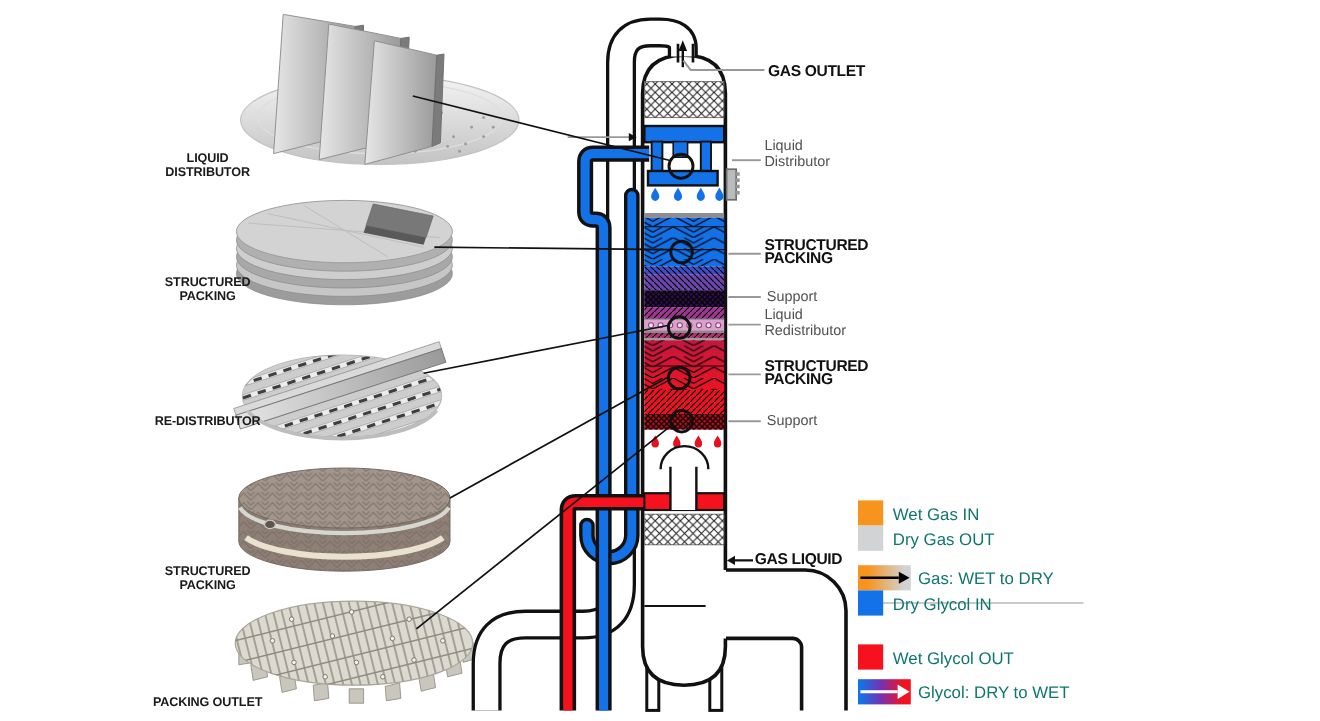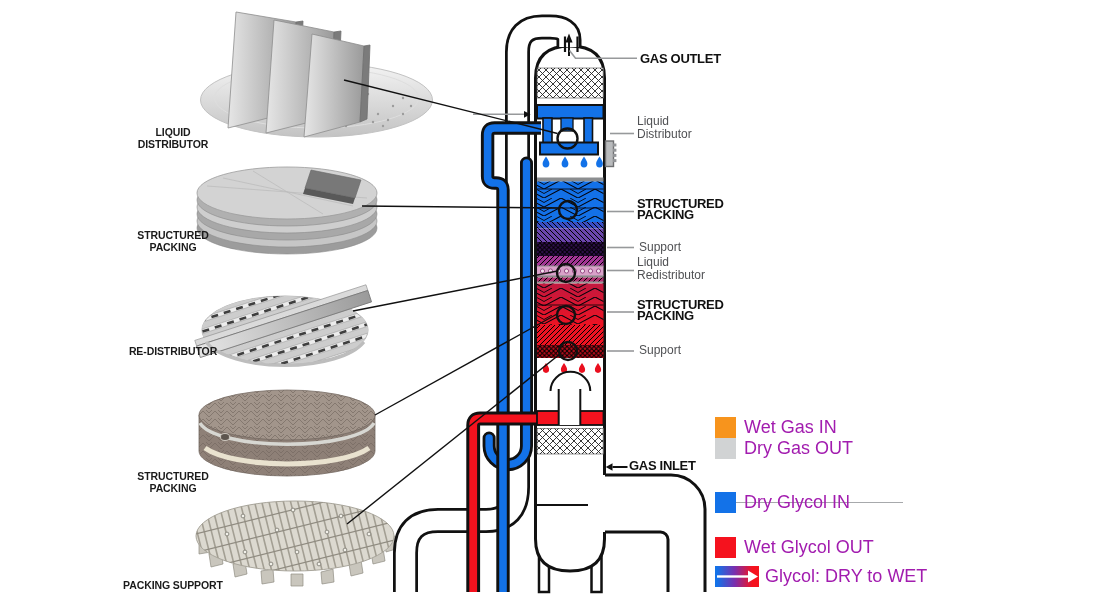--- a/index.html
+++ b/index.html
@@ -4,21 +4,21 @@
 <style>
   html,body{margin:0;padding:0;background:#fff;}
   .stage{position:relative;width:1100px;height:601px;background:#fff;overflow:hidden;
          font-family:"Liberation Sans",sans-serif;}
   .stage svg{position:absolute;left:0;top:0;}
   .lbl{position:absolute;white-space:pre-line;}
   .llab{width:140px;left:103px;text-align:center;font-weight:bold;font-size:10.5px;
         line-height:12px;letter-spacing:-0.1px;color:#1a1a1a;}
   .boldr{font-weight:bold;font-size:13px;line-height:11px;letter-spacing:-0.3px;color:#111;}
   .regr{font-size:12px;line-height:13px;color:#505154;}
-  .lg-row{position:absolute;left:715px;display:flex;align-items:center;font-size:18px;color:#a21caf;}
+  .lg-row{position:absolute;left:715px;display:flex;align-items:center;font-size:14px;color:#0f766e;}
   .sw{width:21px;height:21px;margin-right:8px;flex:0 0 auto;}
   .sw-orange{background:#F7941D;}
   .sw-gray{background:#D1D3D4;}
   .sw-blue{background:#1372E8;}
   .sw-red{background:#F5121E;}
   .sw-arrow{width:44px;height:21px;margin-right:6px;position:relative;flex:0 0 auto;}
   .sw-gasgrad{background:linear-gradient(90deg,#F7941D 18%,#D1D3D4 88%);}
   .sw-glygrad{background:linear-gradient(90deg,#1372E8 5%,#7a2fae 45%,#F5121E 85%);}
   .sw-arrow svg{position:absolute;left:0;top:0;}
   .divider{position:absolute;left:715px;width:188px;height:1px;background:#A7A9AC;}
@@ -386,42 +386,51 @@
   </g>
 </svg>
 
 <div class="lbl llab" style="top:126px">LIQUID
 DISTRIBUTOR</div>
 <div class="lbl llab" style="top:229px">STRUCTURED
 PACKING</div>
 <div class="lbl llab" style="top:345px">RE-DISTRIBUTOR</div>
 <div class="lbl llab" style="top:470px">STRUCTURED
 PACKING</div>
-<div class="lbl llab" style="top:579px">PACKING SUPPORT</div>
+<div class="lbl llab" style="top:579px">PACKING OUTLET</div>
 
 <div class="lbl boldr" style="left:640px;top:53px">GAS OUTLET</div>
 <div class="lbl regr" style="left:637px;top:115px">Liquid
 Distributor</div>
 <div class="lbl boldr" style="left:637px;top:198px">STRUCTURED
 PACKING</div>
 <div class="lbl regr" style="left:639px;top:241px">Support</div>
 <div class="lbl regr" style="left:637px;top:256px">Liquid
 Redistributor</div>
 <div class="lbl boldr" style="left:637px;top:299px">STRUCTURED
 PACKING</div>
 <div class="lbl regr" style="left:639px;top:344px">Support</div>
-<div class="lbl boldr" style="left:629px;top:460px">GAS INLET</div>
+<div class="lbl boldr" style="left:629px;top:460px">GAS LIQUID</div>
 
 <div class="lg-row" style="top:417px">
   <div class="sw sw-orange"></div>
   <span>Wet Gas IN</span>
 </div>
 <div class="lg-row" style="top:438px">
   <div class="sw sw-gray"></div>
   <span>Dry Gas OUT</span>
+</div>
+<div class="lg-row" style="top:471px">
+  <div class="sw-arrow sw-gasgrad">
+    <svg width="44" height="21">
+          <line x1="2" y1="10.5" x2="34" y2="10.5" stroke="#000" stroke-width="2.2"></line>
+          <polygon points="34,5.5 34,15.5 43,10.5" fill="#000"></polygon>
+        </svg>
+  </div>
+  <span>Gas: WET to DRY</span>
 </div>
 <div class="divider" style="top:502px"></div>
 <div class="lg-row" style="top:492px">
   <div class="sw sw-blue"></div>
   <span>Dry Glycol IN</span>
 </div>
 <div class="lg-row" style="top:566px">
   <div class="sw-arrow sw-glygrad">
     <svg width="44" height="21">
           <line x1="2" y1="10.5" x2="33" y2="10.5" stroke="#fff" stroke-width="2.4"></line>

